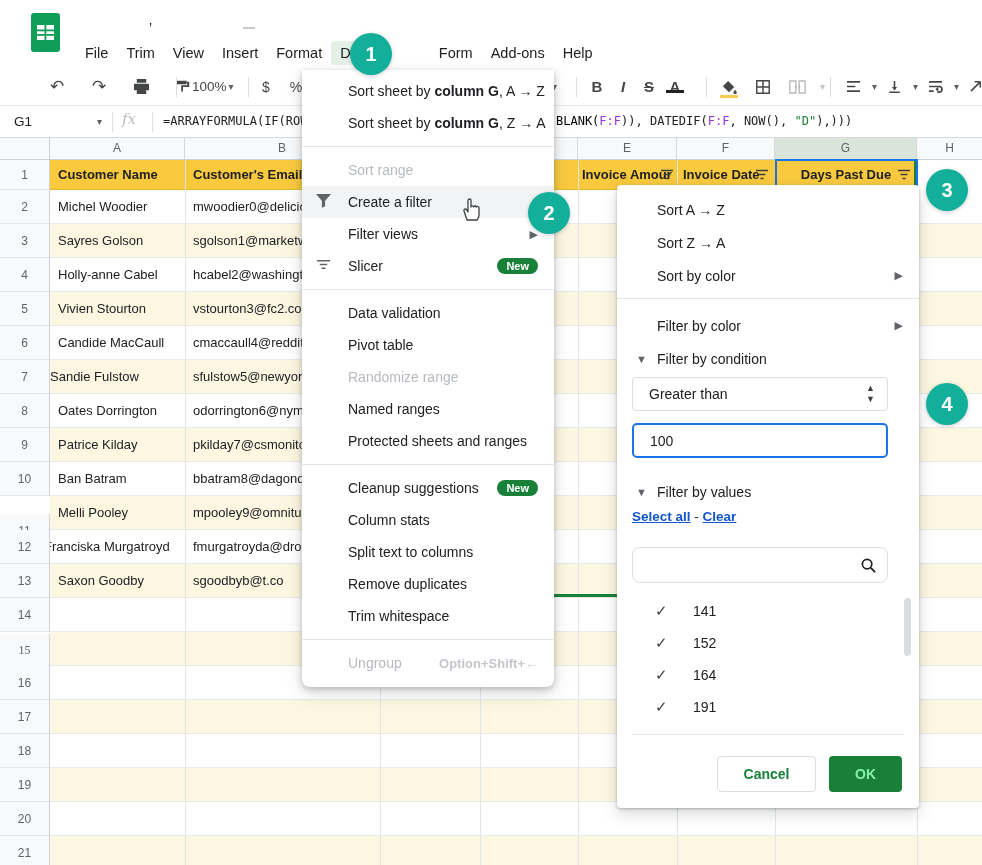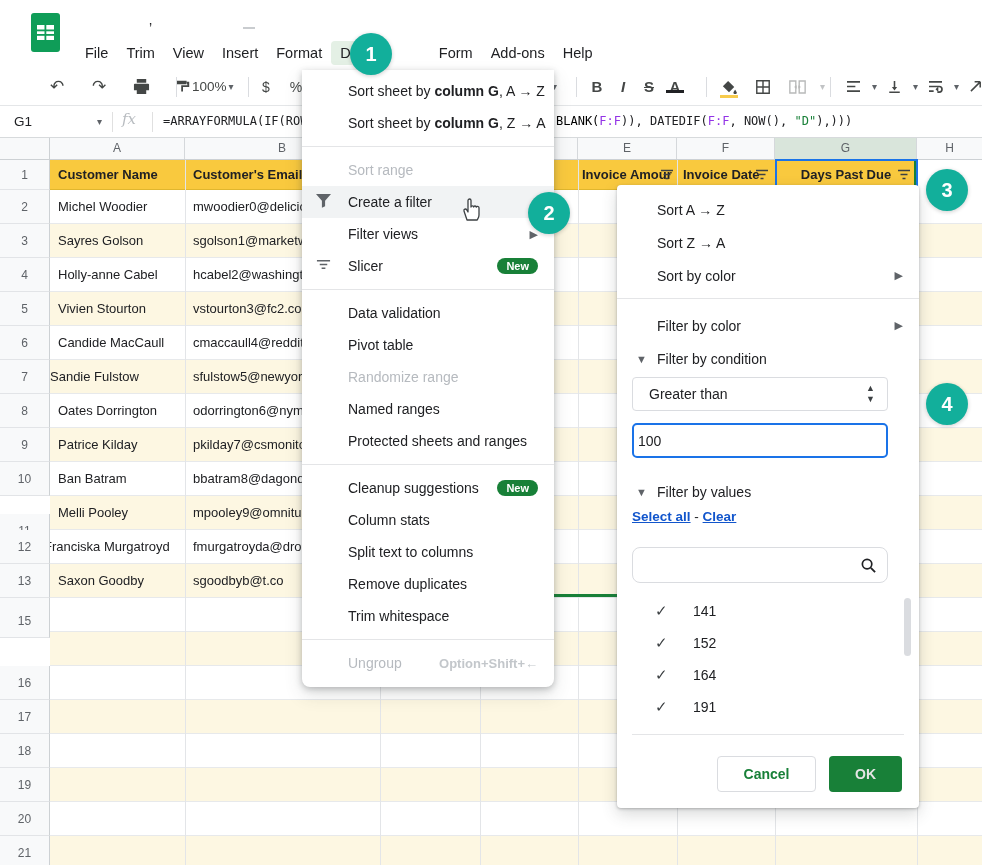--- a/index.html
+++ b/index.html
@@ -85,36 +85,36 @@
           box-shadow:0 1px 3px rgba(60,64,67,.35),0 6px 16px rgba(60,64,67,.2)}
   .fp-item{position:absolute;left:0;width:100%;height:33px;display:flex;align-items:center;
            padding-left:40px;font-size:14px}
   .fp-sub{position:absolute;right:16px;color:#5F6368;font-size:11px}
   .fp-disc{position:absolute;left:19px;top:10px;color:#5F6368;font-size:11px}
   #fp-select{position:absolute;left:15px;top:192px;width:256px;height:34px;border:1px solid #DADCE0;
              border-radius:4px;display:flex;align-items:center;padding-left:16px;font-size:14px}
   .updown{position:absolute;right:12px;top:5px;display:flex;flex-direction:column;line-height:11px;
           font-size:9px;color:#3C4043;text-align:center}
   #fp-input{position:absolute;left:15px;top:238px;width:256px;height:35px;border:2px solid var(--sel-blue);
-            border-radius:5px;display:flex;align-items:center;padding-left:4px;font-size:14px}
+            border-radius:5px;display:flex;align-items:center;padding-left:16px;font-size:14px}
   #fp-links{position:absolute;left:15px;top:324px;font-size:13.5px}
   #fp-links a{color:var(--link);font-weight:600;text-decoration:underline}
   #fp-links .dash{color:#202124;font-weight:400}
   #fp-search{position:absolute;left:15px;top:362px;width:256px;height:36px;border:1px solid #DADCE0;border-radius:8px}
   #fp-search svg{position:absolute;right:10px;top:9px}
   .fp-val{position:absolute;left:0;width:280px;height:32px;display:flex;align-items:center;font-size:14px}
   .fp-check{position:absolute;left:38px;color:#3C4043;font-size:15px}
   .fp-vlabel{position:absolute;left:76px}
   #fp-scroll{position:absolute;left:287px;top:413px;width:7px;height:58px;background:#DADCE0;border-radius:4px}
   #fp-div2{position:absolute;left:15px;top:549px;width:272px;height:1px;background:#E4E5E7}
   #btn-cancel{position:absolute;left:100px;top:571px;width:99px;height:36px;border:1px solid #DADCE0;
               border-radius:4px;background:#fff;color:var(--green);font-weight:700;font-size:14px;
               display:flex;align-items:center;justify-content:center}
   #btn-ok{position:absolute;left:212px;top:571px;width:73px;height:36px;border-radius:4px;
-          background:var(--green);color:#e5e5e5;font-weight:700;font-size:14px;
+          background:var(--green);color:#86efac;font-weight:700;font-size:14px;
           display:flex;align-items:center;justify-content:center}
   .fp-div{position:absolute;left:0;width:100%;height:1px;background:#E4E5E7}
 
   
   .badge{position:absolute;width:42px;height:42px;border-radius:50%;background:var(--teal);color:#fff;
          font-size:20px;font-weight:700;display:flex;align-items:center;justify-content:center;
          box-shadow:0 1px 4px rgba(0,0,0,.2);z-index:60}
   #cursor{position:absolute;left:459px;top:196px;z-index:70}
 </style>
 </head>
@@ -340,21 +340,21 @@
         <div class="gutcell" style="top: 154px; height: 34px;">5</div>
         <div class="gutcell" style="top: 188px; height: 34px;">6</div>
         <div class="gutcell" style="top: 222px; height: 34px;">7</div>
         <div class="gutcell" style="top: 256px; height: 34px;">8</div>
         <div class="gutcell" style="top: 290px; height: 34px;">9</div>
         <div class="gutcell" style="top: 324px; height: 34px;">10</div>
         <div class="gutcell" style="top: 376px; height: 34px;">11</div>
         <div class="gutcell" style="top: 392px; height: 34px;">12</div>
         <div class="gutcell" style="top: 426px; height: 34px;">13</div>
         <div class="gutcell" style="top: 460px; height: 34px;">14</div>
-        <div class="gutcell" style="top: 466px; height: 34px;">15</div>
+        <div class="gutcell" style="top: 496px; height: 34px; font-family: Liberation Serif, serif;">15</div>
         <div class="gutcell" style="top: 528px; height: 34px;">16</div>
         <div class="gutcell" style="top: 562px; height: 34px;">17</div>
         <div class="gutcell" style="top: 596px; height: 34px;">18</div>
         <div class="gutcell" style="top: 630px; height: 34px;">19</div>
         <div class="gutcell" style="top: 664px; height: 34px;">20</div>
         <div class="gutcell" style="top: 698px; height: 34px;">21</div>
       </div>
 
     <div class="greenline" style="left:914px;top:21px;width:3px;height:437px"></div>
     <div class="greenline" style="left:553px;top:456px;width:364px;height:3px"></div>

